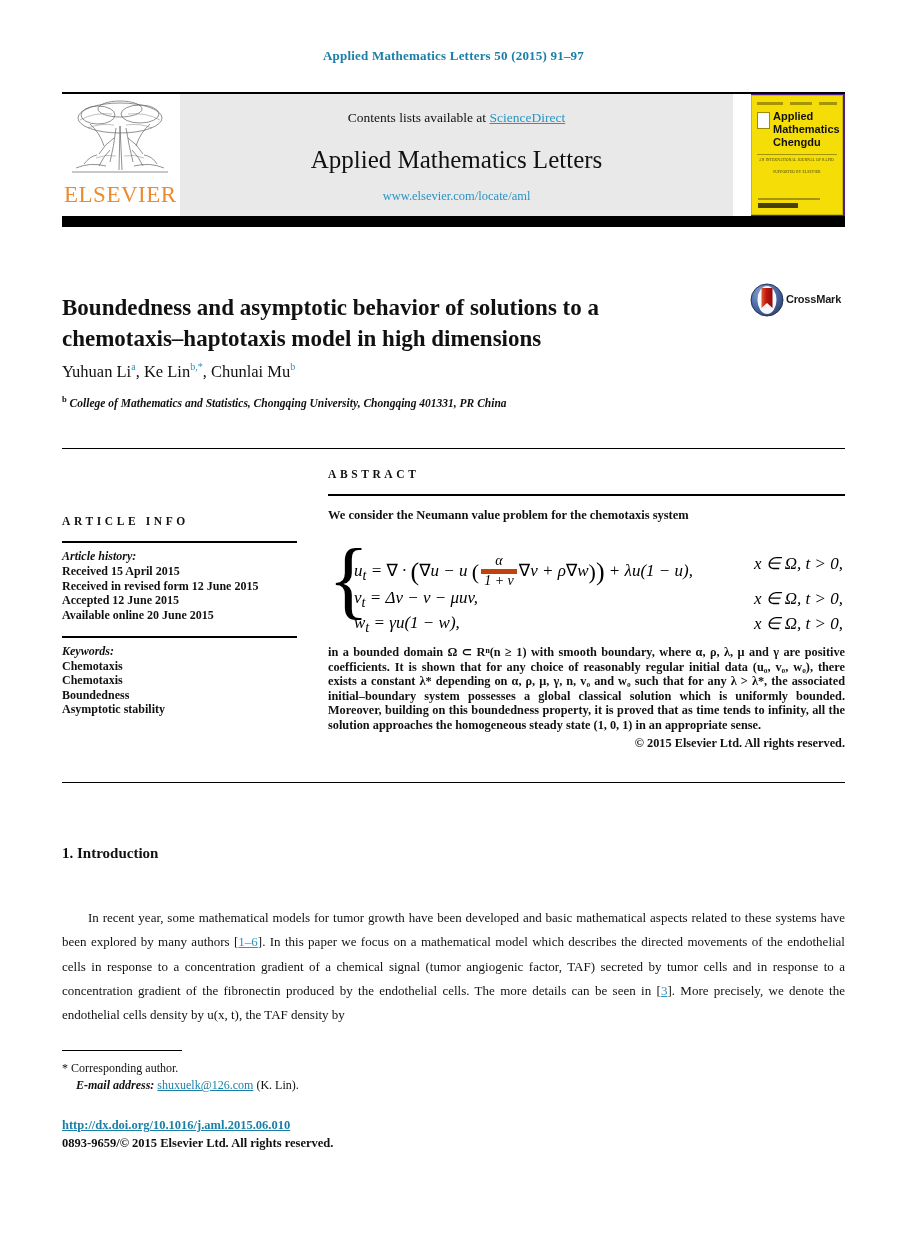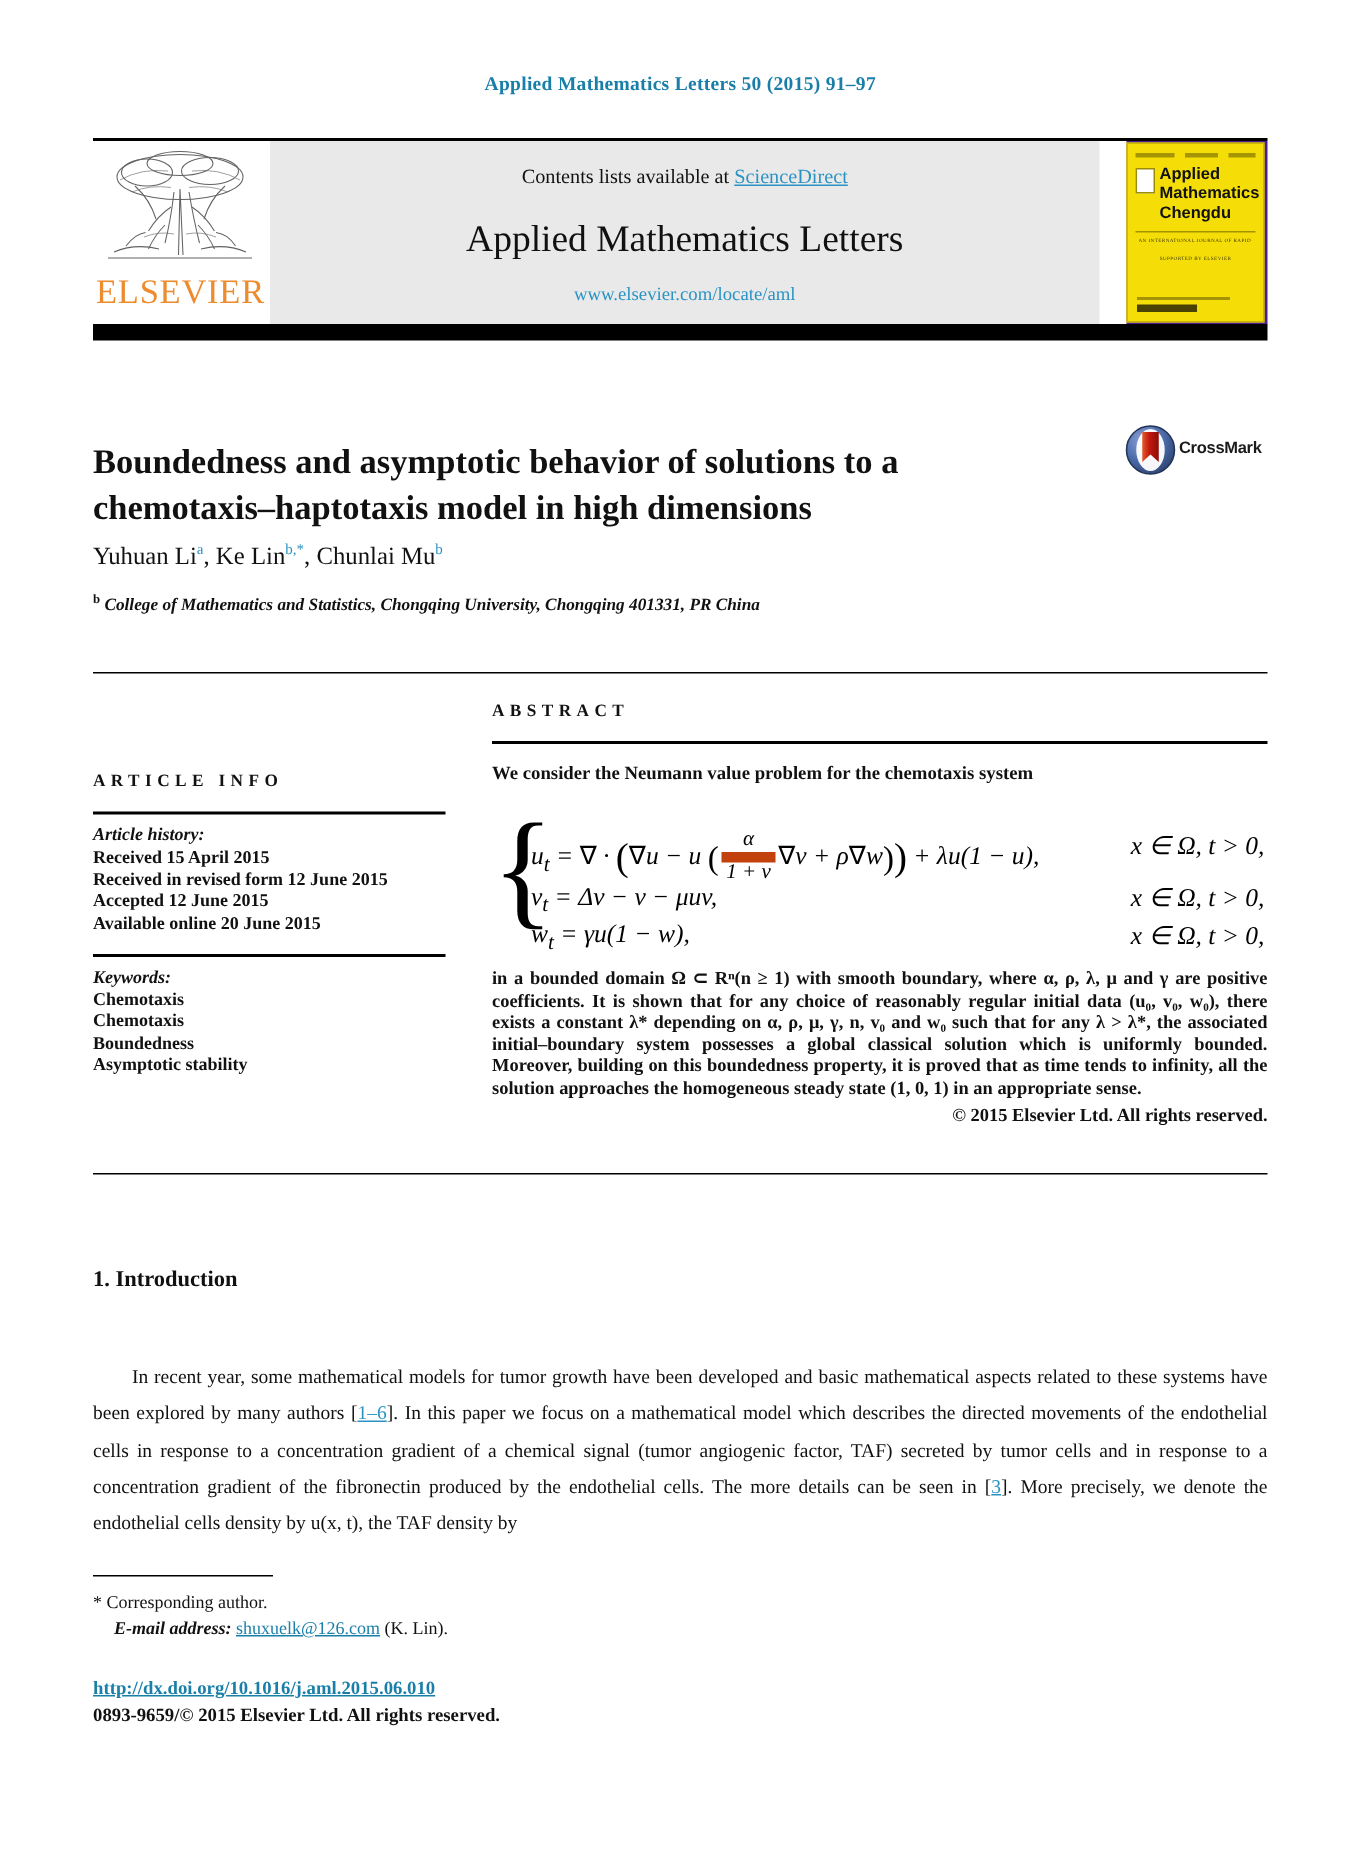--- a/index.html
+++ b/index.html
@@ -339,21 +339,21 @@
     display: inline-block;
     vertical-align: middle;
     text-align: center;
     font-size: 14px;
     line-height: 1.05;
     margin: 0 2px;
     position: relative;
     top: -1px;
   }
   .frac .num { display:block; padding: 0 3px; }
-  .frac .den { display:block; padding: 0 3px; border-top: 7px solid #c2410c; }
+  .frac .den { display:block; padding: 0 3px; border-top: 5px solid #c2410c; }
   .up { font-style: normal; }
 
   
   .rule-below-abs {
     position: absolute;
     left: 62px; top: 782px;
     width: 783px; height: 1px;
     background: #000;
   }
   .sec-title {

